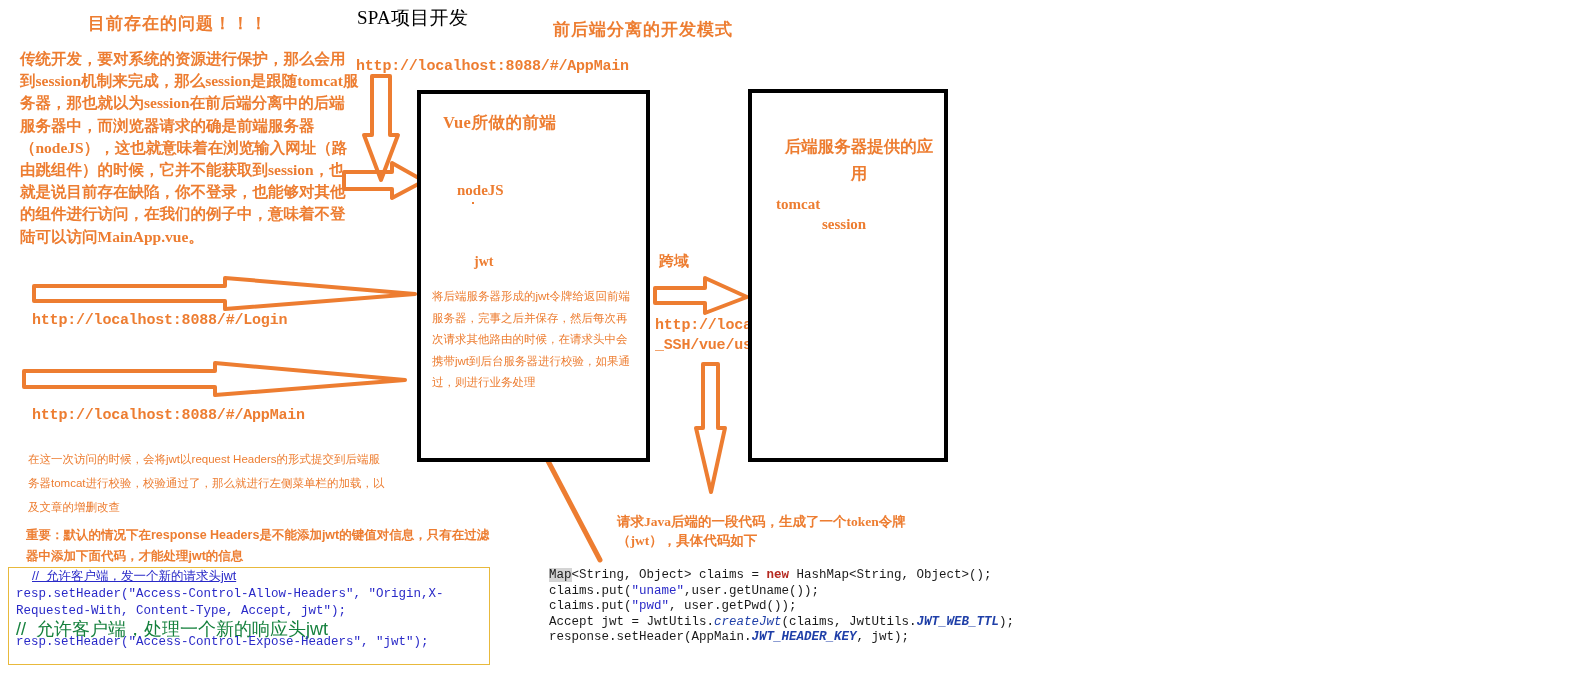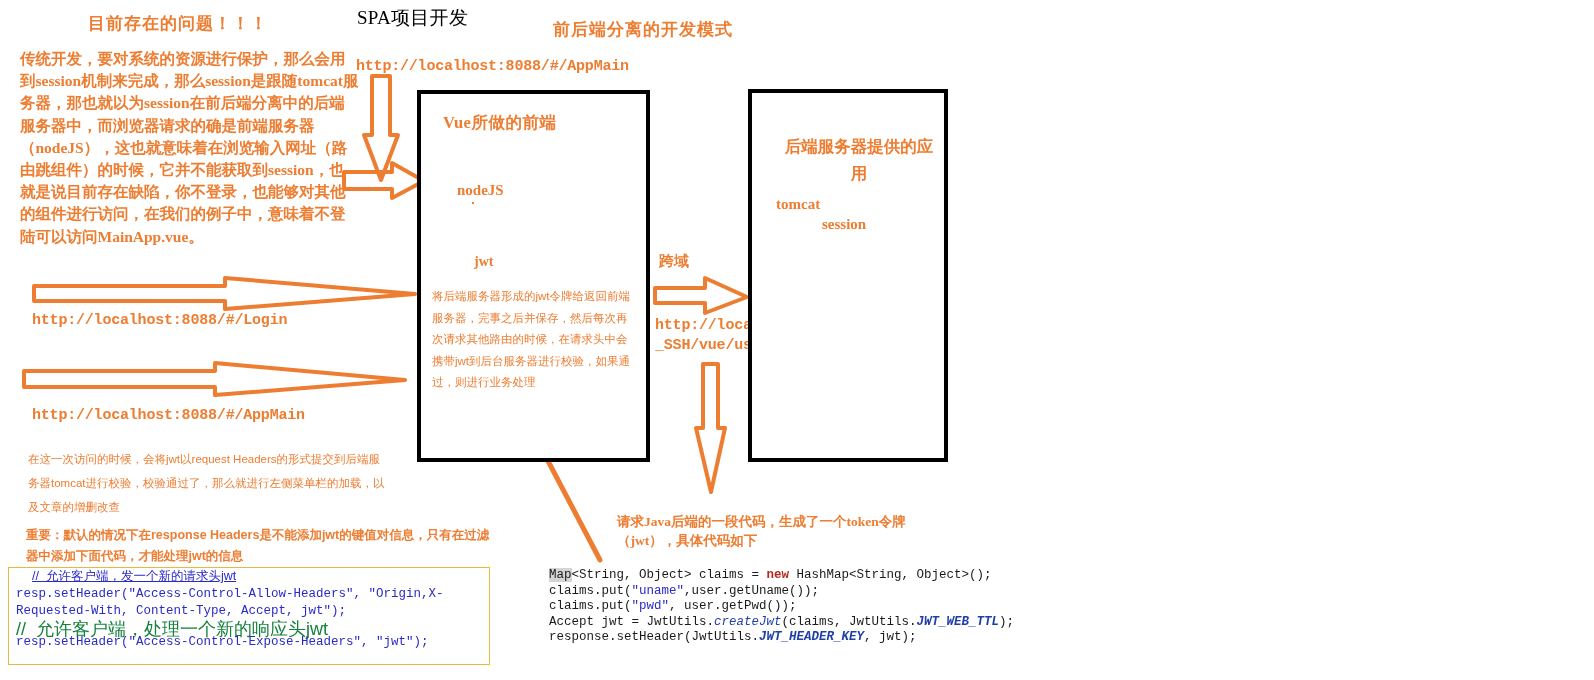--- a/index.html
+++ b/index.html
@@ -130,13 +130,13 @@
 <div class="abs" id="filter-comment1">//  允许客户端，发一个新的请求头jwt</div>
 <div class="abs codeline" id="filter-code1">resp.setHeader("Access-Control-Allow-Headers", "Origin,X-Requested-With, Content-Type, Accept, jwt");</div>
 <div class="abs" id="filter-comment2">//  允许客户端，处理一个新的响应头jwt</div>
 <div class="abs codeline" id="filter-code2">resp.setHeader("Access-Control-Expose-Headers", "jwt");</div>
 
 <div class="abs" id="note-java">请求Java后端的一段代码，生成了一个token令牌（jwt），具体代码如下</div>
 <div class="abs" id="javacode"><span class="jw-hl">Map</span><span>&lt;String, Object&gt; claims = </span><span class="jw-kw">new</span><span> HashMap&lt;String, Object&gt;();</span>
 <span>claims.put(</span><span class="jw-str">"uname"</span><span>,user.getUname());</span>
 <span>claims.put(</span><span class="jw-str">"pwd"</span><span>, user.getPwd());</span>
 <span>Accept jwt = JwtUtils.</span><span class="jw-m">createJwt</span><span>(claims, JwtUtils.</span><span class="jw-const">JWT_WEB_TTL</span><span>);</span>
-<span>response.setHeader(JwtUtils.</span><span class="jw-const">JWT_HEADER_KEY</span><span>, jwt);</span></div>
+<span>response.setHeader(AppMain.</span><span class="jw-const">JWT_HEADER_KEY</span><span>, jwt);</span></div>
 
 </body></html>

